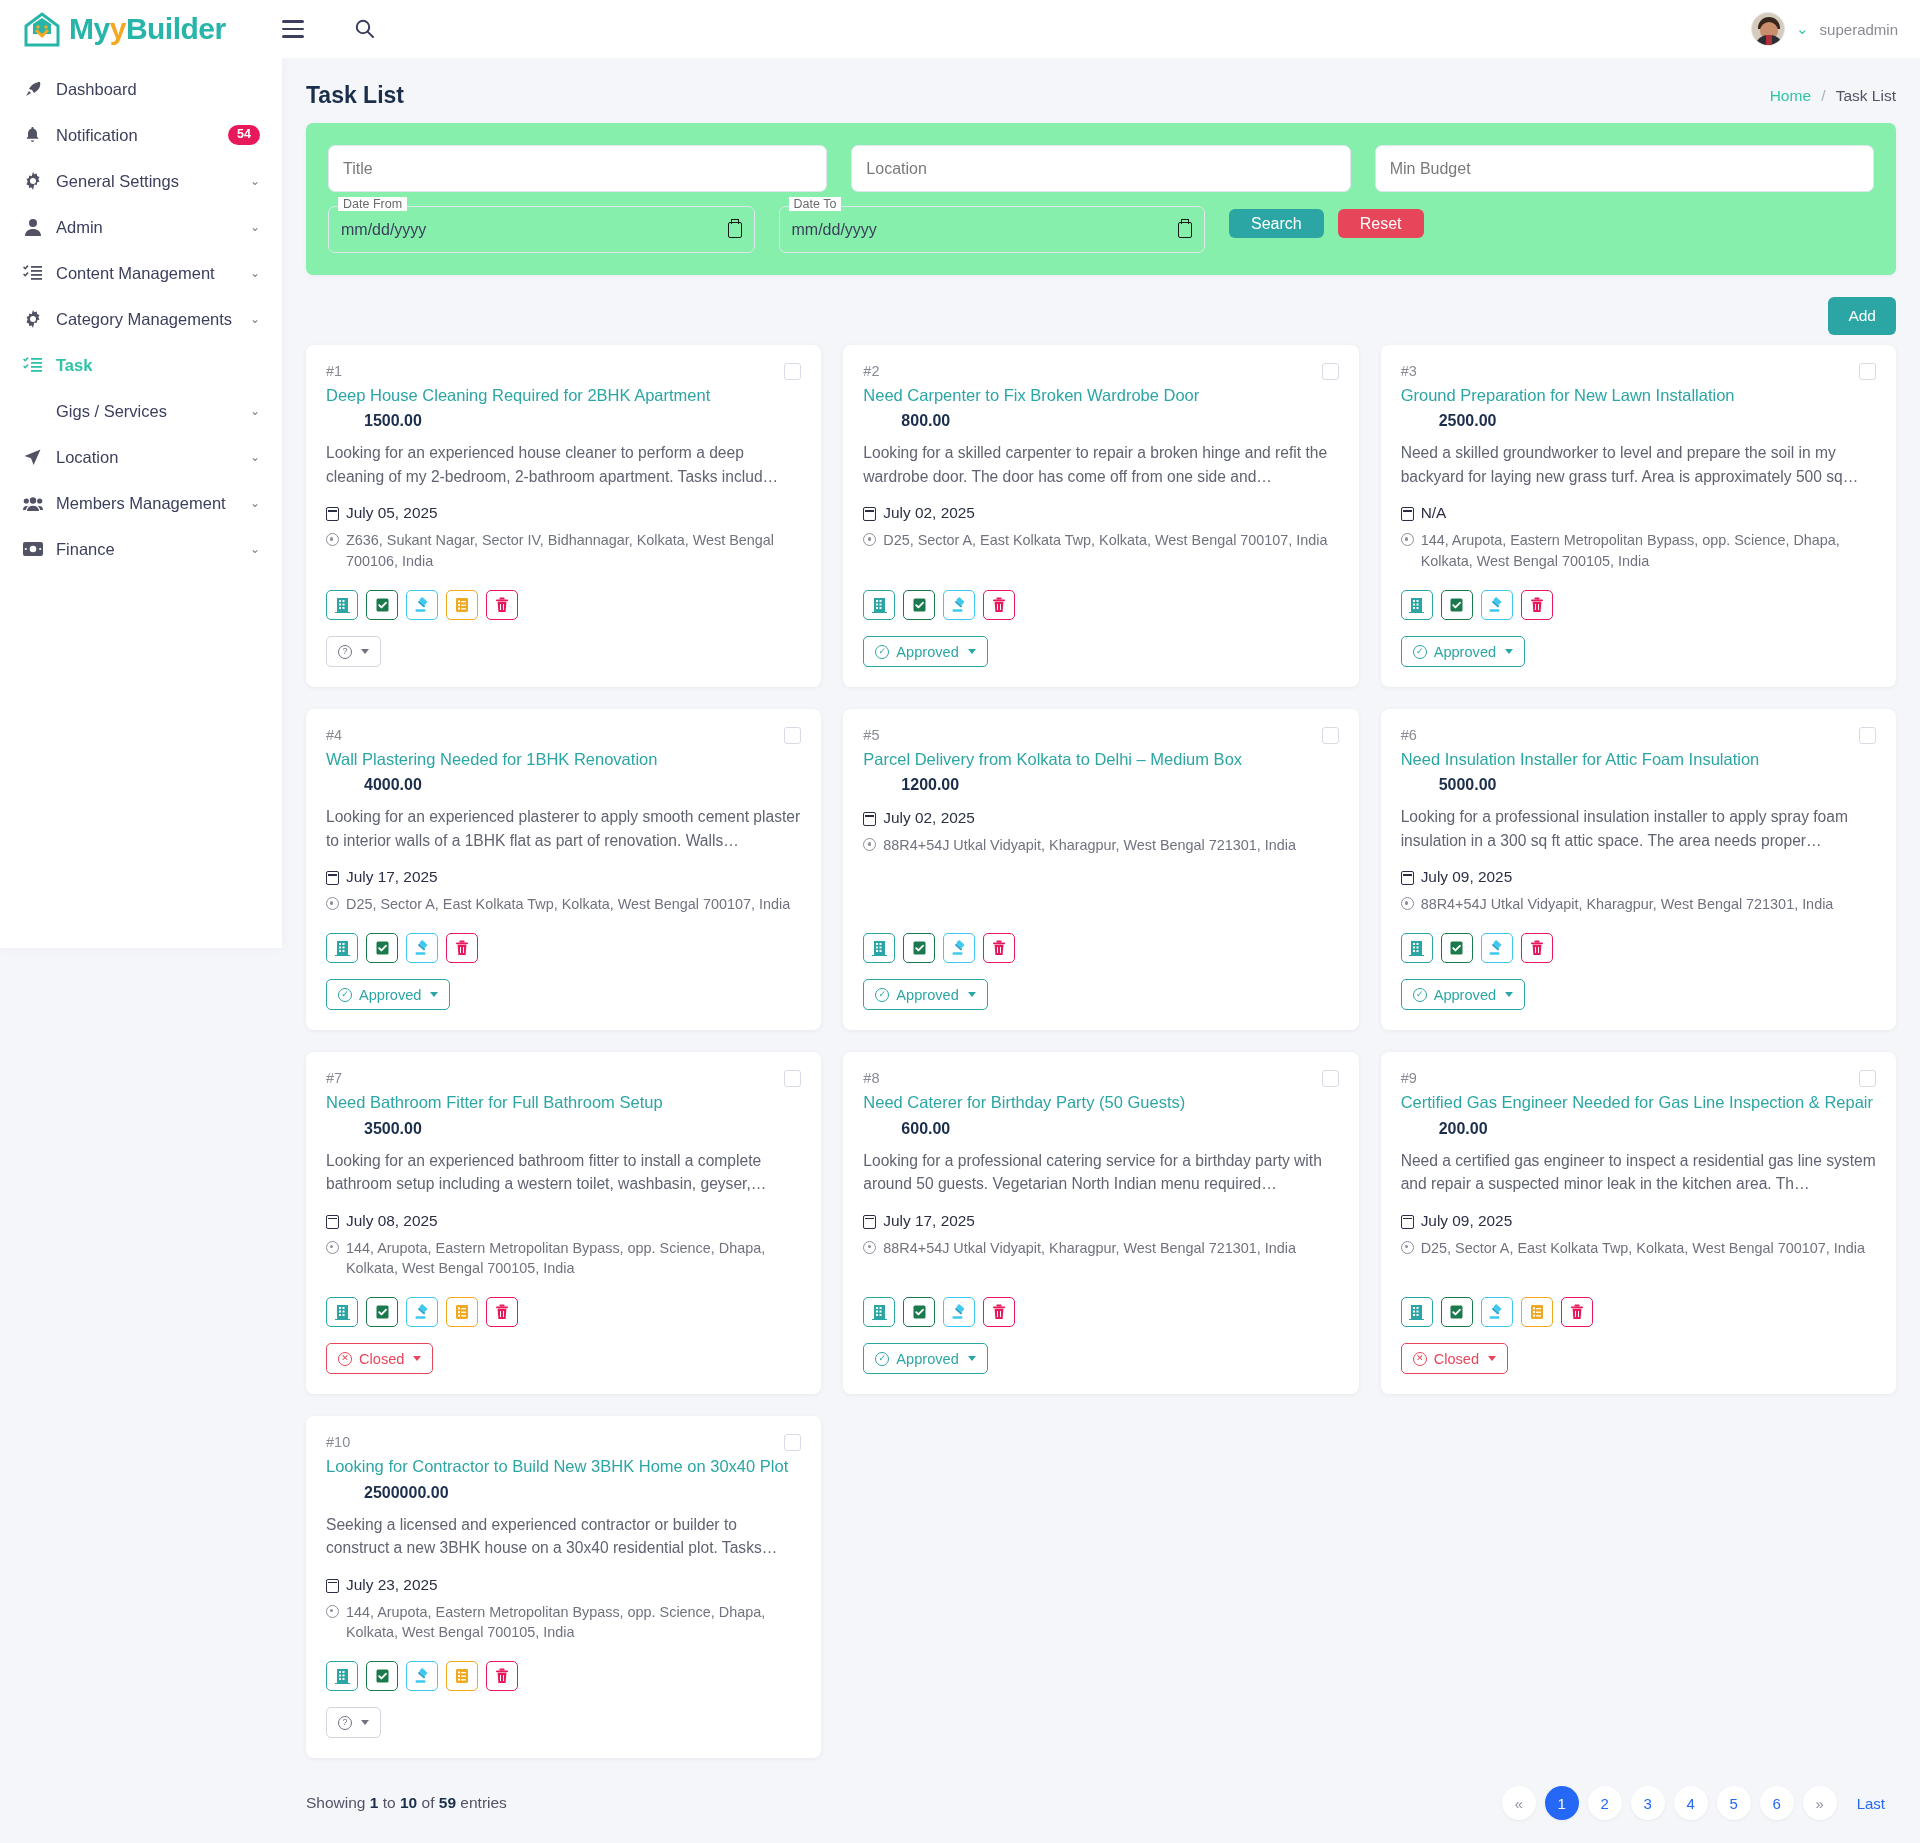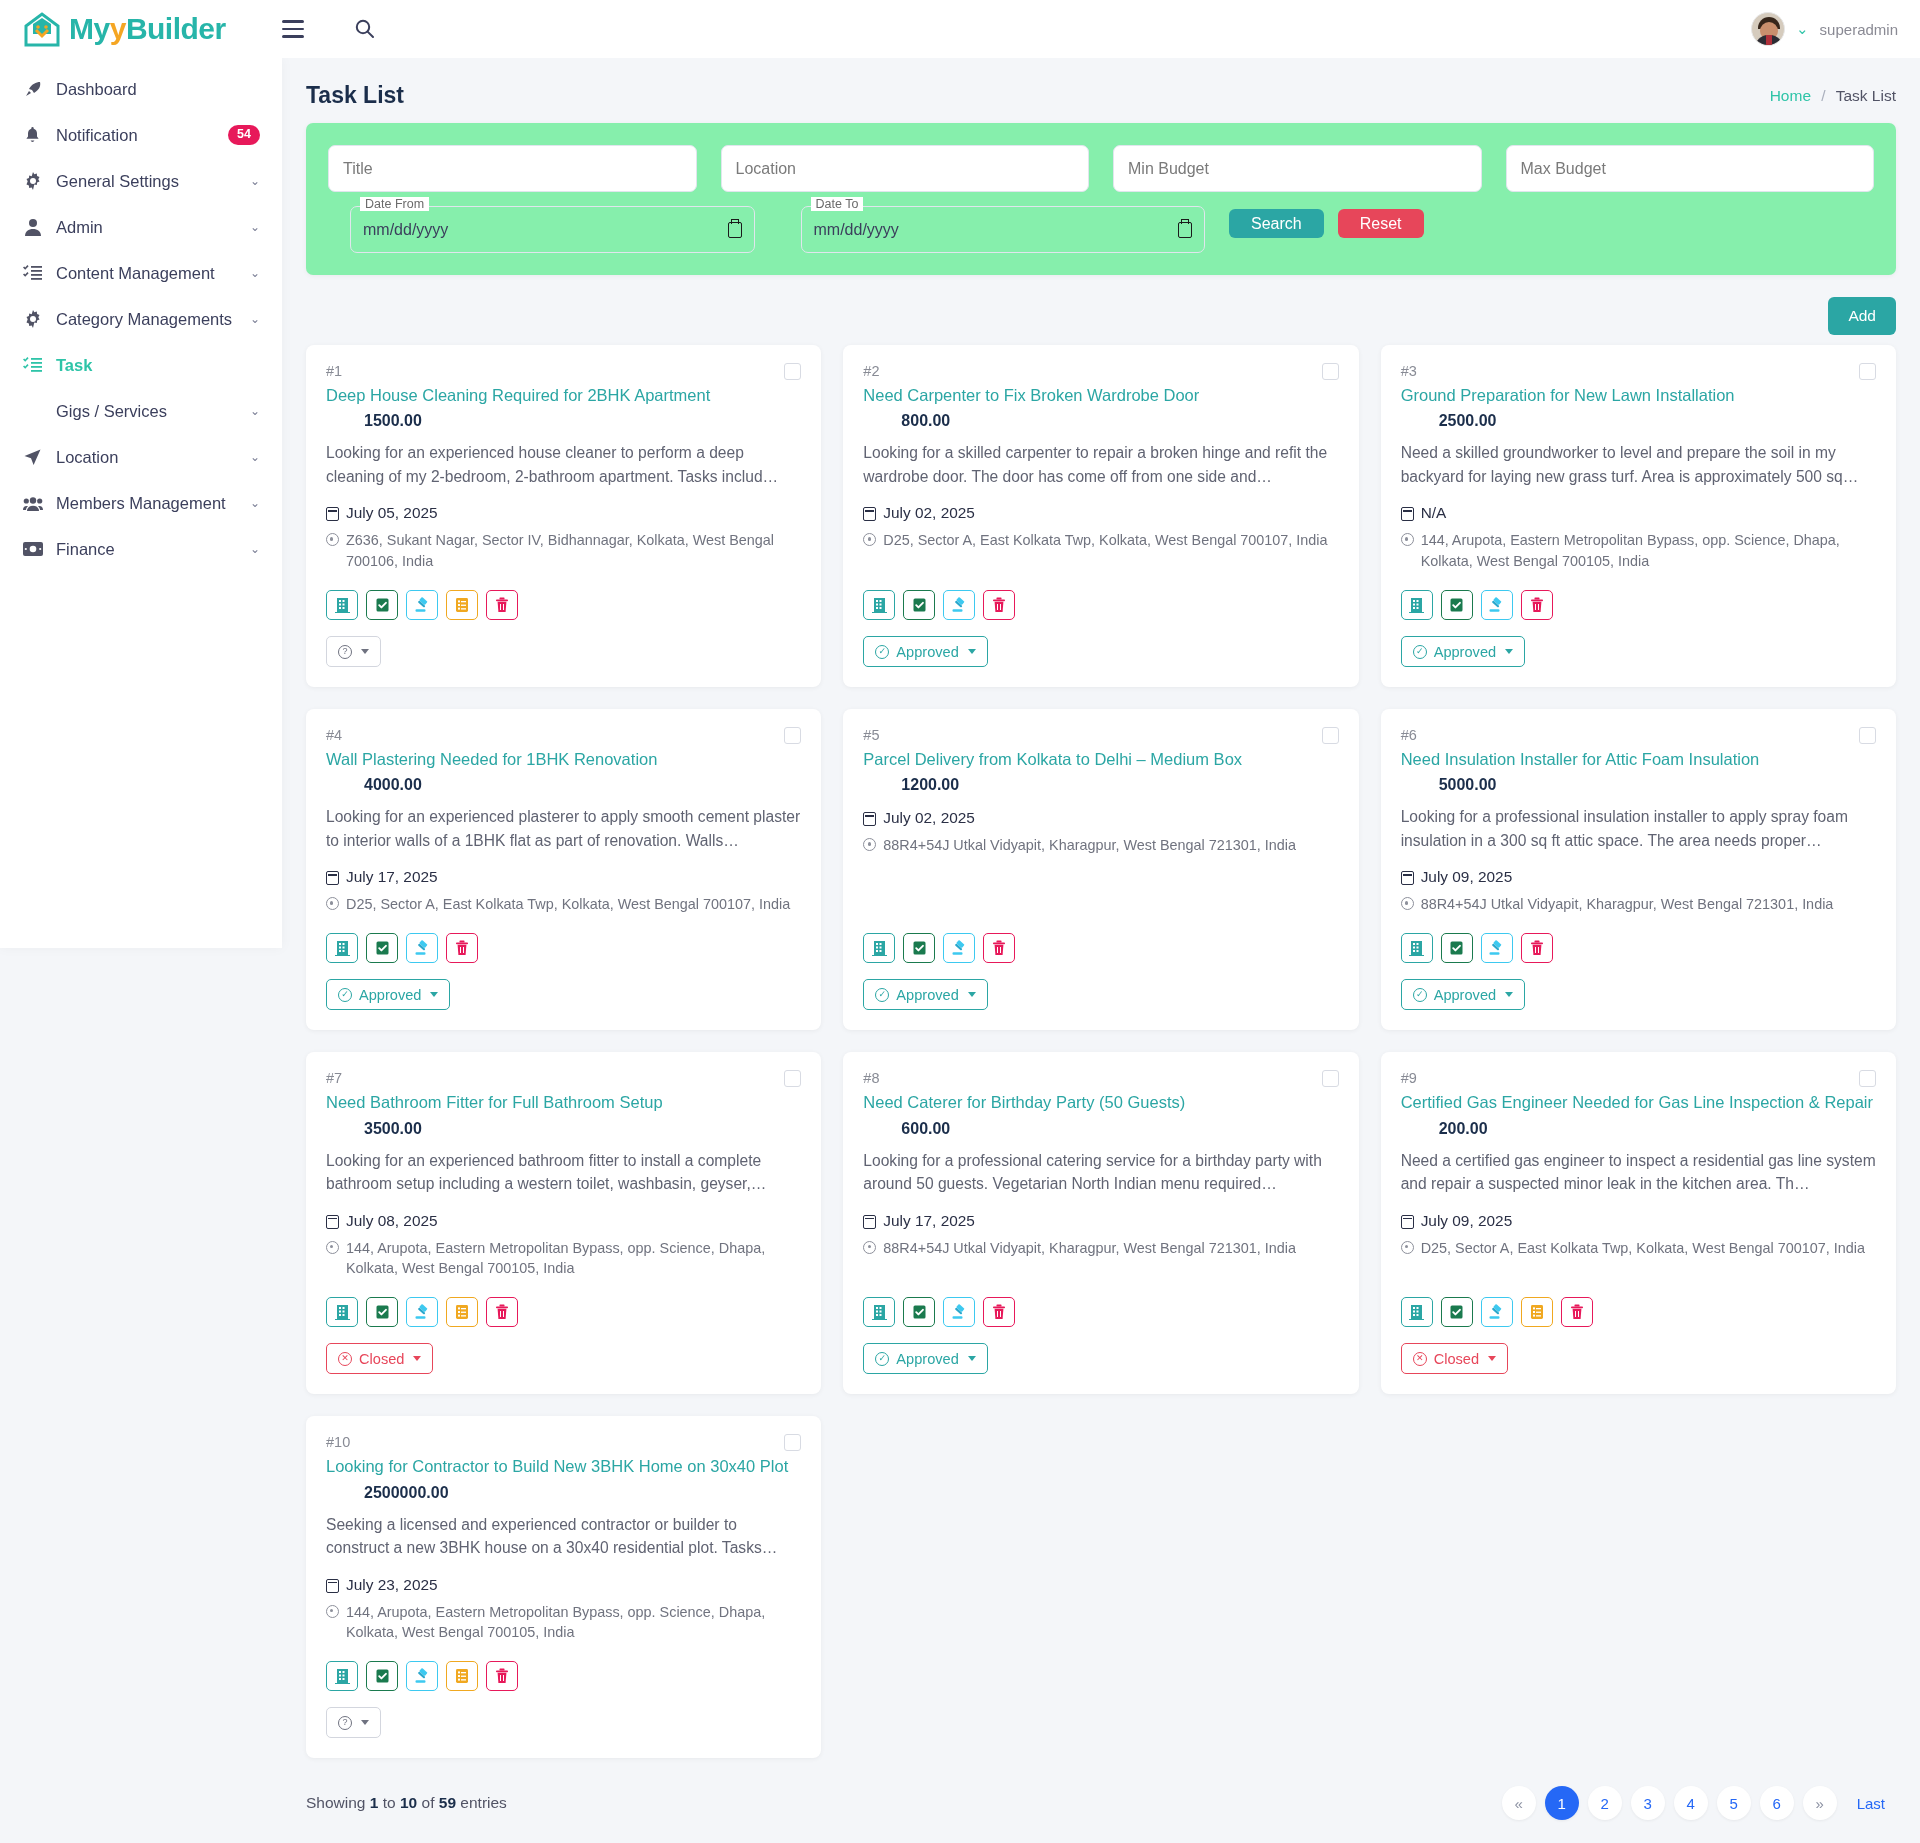--- a/index.html
+++ b/index.html
@@ -119,21 +119,21 @@
   .filter-row + .filter-row { margin-top: 14px; align-items: flex-start; }
   .f-col { flex: 1 1 0; min-width: 0; }
   .f-col.narrow { flex: 0 0 auto; }
   .inp {
     width: 100%; height: 47px; border: 1px solid #e0e6ed;
     border-radius: 7px; padding: 0 14px;
     font-size: 16px; color: #3b3f5c; background: #fff;
     font-family: "Liberation Sans", sans-serif;
   }
   .inp::placeholder { color: #7a7a7a; }
-  .date-field { position: relative; margin-left: 22px; }
+  .date-field { position: relative; }
   .date-legend {
     position: absolute; top: -9px; left: 10px; background: #fff;
     padding: 0 5px; font-size: 12.5px; color: #6a6a6a; z-index: 2;
   }
   .date-inner {
     width: 100%; height: 47px; border: 1px solid #e0e6ed; border-radius: 7px;
     display: flex; align-items: center; padding: 0 12px;
     font-size: 16px; color: #3b3f5c; justify-content: space-between;
   }
   .cal-glyph {
@@ -430,21 +430,20 @@
         <span class="sep">/</span>
         <span>Task List</span>
       </div>
     </div>
 
     <section class="filter-card">
       <div class="filter-row">
         <div class="f-col"><input class="inp" placeholder="Title" style=""></div>
         <div class="f-col"><input class="inp" placeholder="Location" style=""></div>
         <div class="f-col"><input class="inp" placeholder="Min Budget" style=""></div>
-        <div class="f-col"><input class="inp" placeholder="Max Budget" style=""></div>
       </div>
       <div class="filter-row">
         <div class="f-col">
           <div class="date-field">
             <span class="date-legend">Date From</span>
             <div class="date-inner">
               <span>mm/dd/yyyy</span>
               <span class="cal-glyph"></span>
             </div>
           </div>

